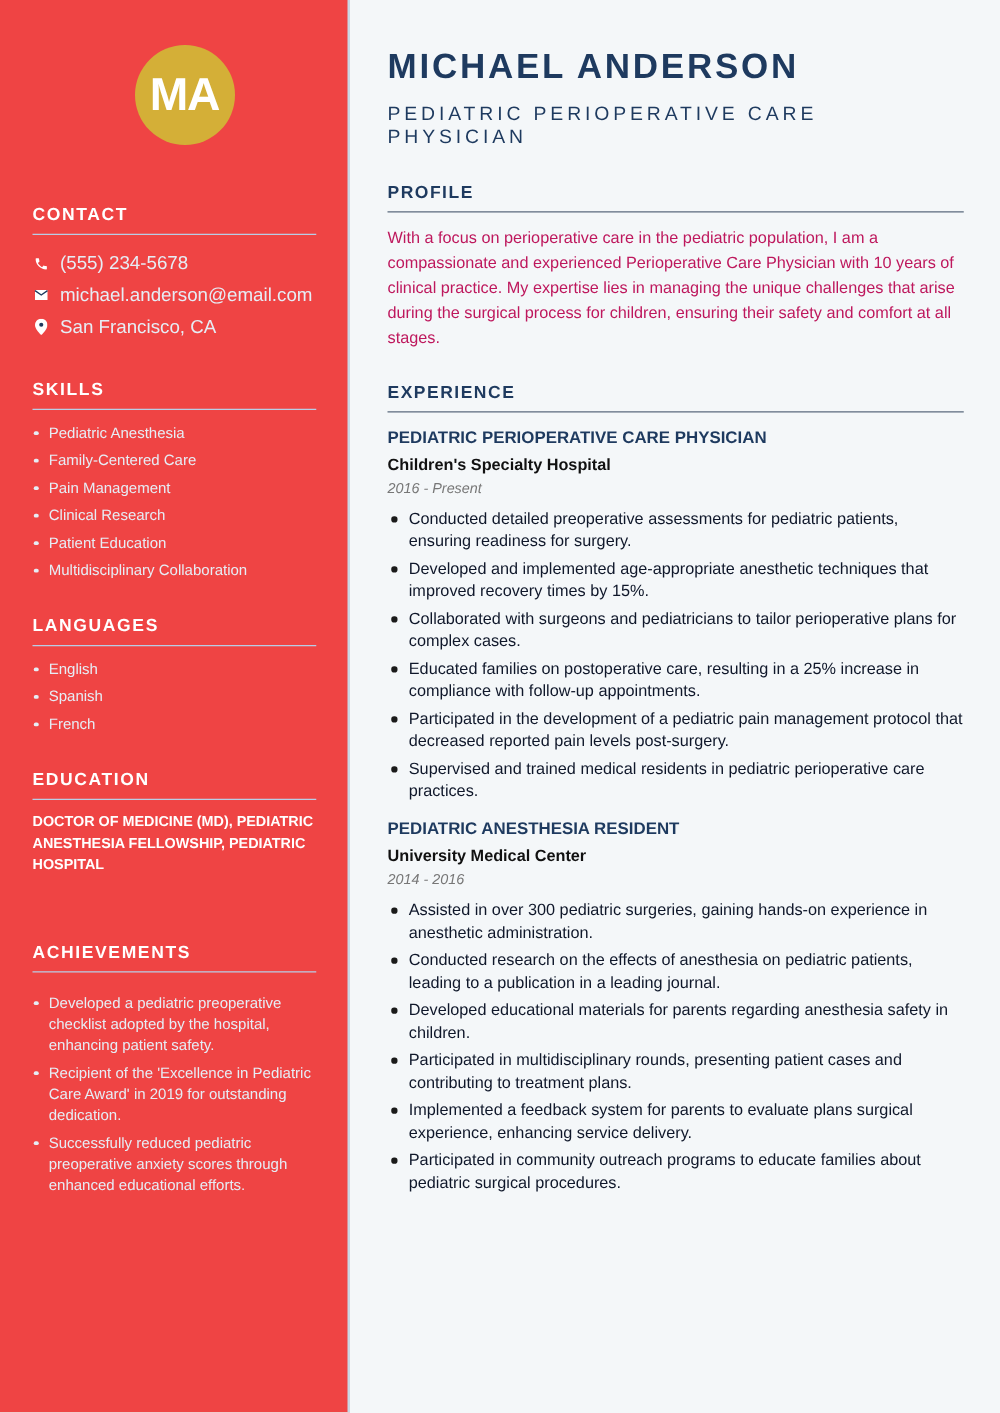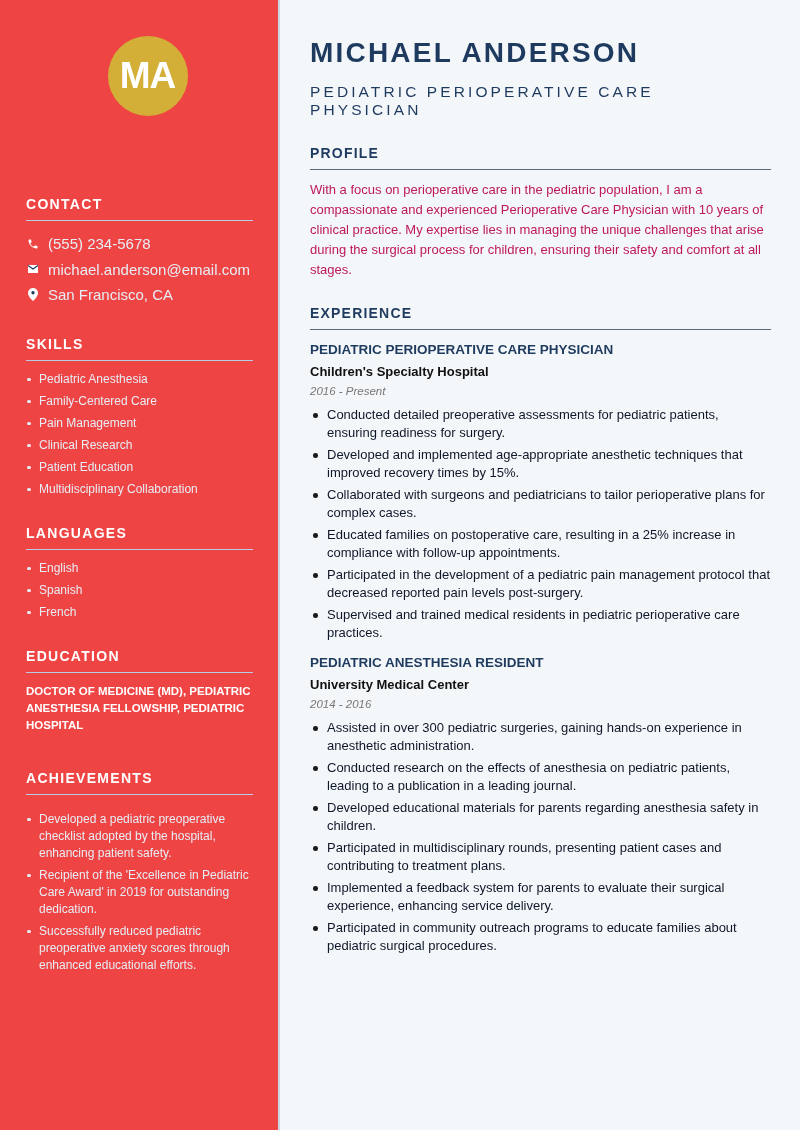--- a/index.html
+++ b/index.html
@@ -28,21 +28,21 @@
   .bullets li { position: relative; padding-left: 17px; font-size: 13px; line-height: 18px; color: #0f172a; margin-bottom: 4px; }
   .bullets li::before { content: ""; position: absolute; left: 3px; top: 7px; width: 4.5px; height: 4.5px; border-radius: 50%; background: #1a1a1a; }
 </style>
 </head>
 <body>
 
 <div class="page">
   <aside class="sidebar">
     <div class="avatar">MA</div>
 
-    <section class="side-section" style="margin-top:80px;">
+    <section class="side-section" style="margin-top:47px;">
       <h3 class="side-h">CONTACT</h3>
       <div class="contact-item">
         <span class="ic">
           <svg width="12" height="12" viewBox="0 0 24 24">
               <path fill="#ffffff" d="M6.6 10.8c1.4 2.8 3.8 5.1 6.6 6.6l2.2-2.2c.3-.3.7-.4 1-.2 1.1.4 2.3.6 3.6.6.6 0 1 .4 1 1V20c0 .6-.4 1-1 1C10.6 21 3 13.4 3 4c0-.6.4-1 1-1h3.5c.6 0 1 .4 1 1 0 1.3.2 2.5.6 3.6.1.3 0 .7-.2 1L6.6 10.8z"></path>
             </svg>
         </span>
         <span>(555) 234-5678</span>
       </div>
       <div class="contact-item">
@@ -84,21 +84,21 @@
         <li>Spanish</li>
         <li>French</li>
       </ul>
     </section>
 
     <section class="side-section" style="margin-top:27px;">
       <h3 class="side-h">EDUCATION</h3>
       <div class="edu-degree">DOCTOR OF MEDICINE (MD), PEDIATRIC ANESTHESIA FELLOWSHIP, PEDIATRIC HOSPITAL</div>
     </section>
 
-    <section class="side-section" style="margin-top:36px;">
+    <section class="side-section" style="margin-top:52px;">
       <h3 class="side-h" style="margin-bottom:16px;">ACHIEVEMENTS</h3>
       <ul class="side-list">
         <li>Developed a pediatric preoperative checklist adopted by the hospital, enhancing patient safety.</li>
         <li>Recipient of the 'Excellence in Pediatric Care Award' in 2019 for outstanding dedication.</li>
         <li>Successfully reduced pediatric preoperative anxiety scores through enhanced educational efforts.</li>
       </ul>
     </section>
   </aside>
 
   <main class="main">
@@ -129,19 +129,19 @@
 
       <div class="job" style="margin-top:13px;">
         <div class="job-title">PEDIATRIC ANESTHESIA RESIDENT</div>
         <div class="company">University Medical Center</div>
         <div class="dates">2014 - 2016</div>
         <ul class="bullets">
           <li>Assisted in over 300 pediatric surgeries, gaining hands-on experience in anesthetic administration.</li>
           <li>Conducted research on the effects of anesthesia on pediatric patients, leading to a publication in a leading journal.</li>
           <li>Developed educational materials for parents regarding anesthesia safety in children.</li>
           <li>Participated in multidisciplinary rounds, presenting patient cases and contributing to treatment plans.</li>
-          <li>Implemented a feedback system for parents to evaluate their surgical experience, enhancing service delivery.</li>
+          <li>Implemented a feedback system for parents to evaluate plans surgical experience, enhancing service delivery.</li>
           <li>Participated in community outreach programs to educate families about pediatric surgical procedures.</li>
         </ul>
       </div>
     </section>
   </main>
 </div>
 
 </body></html>

